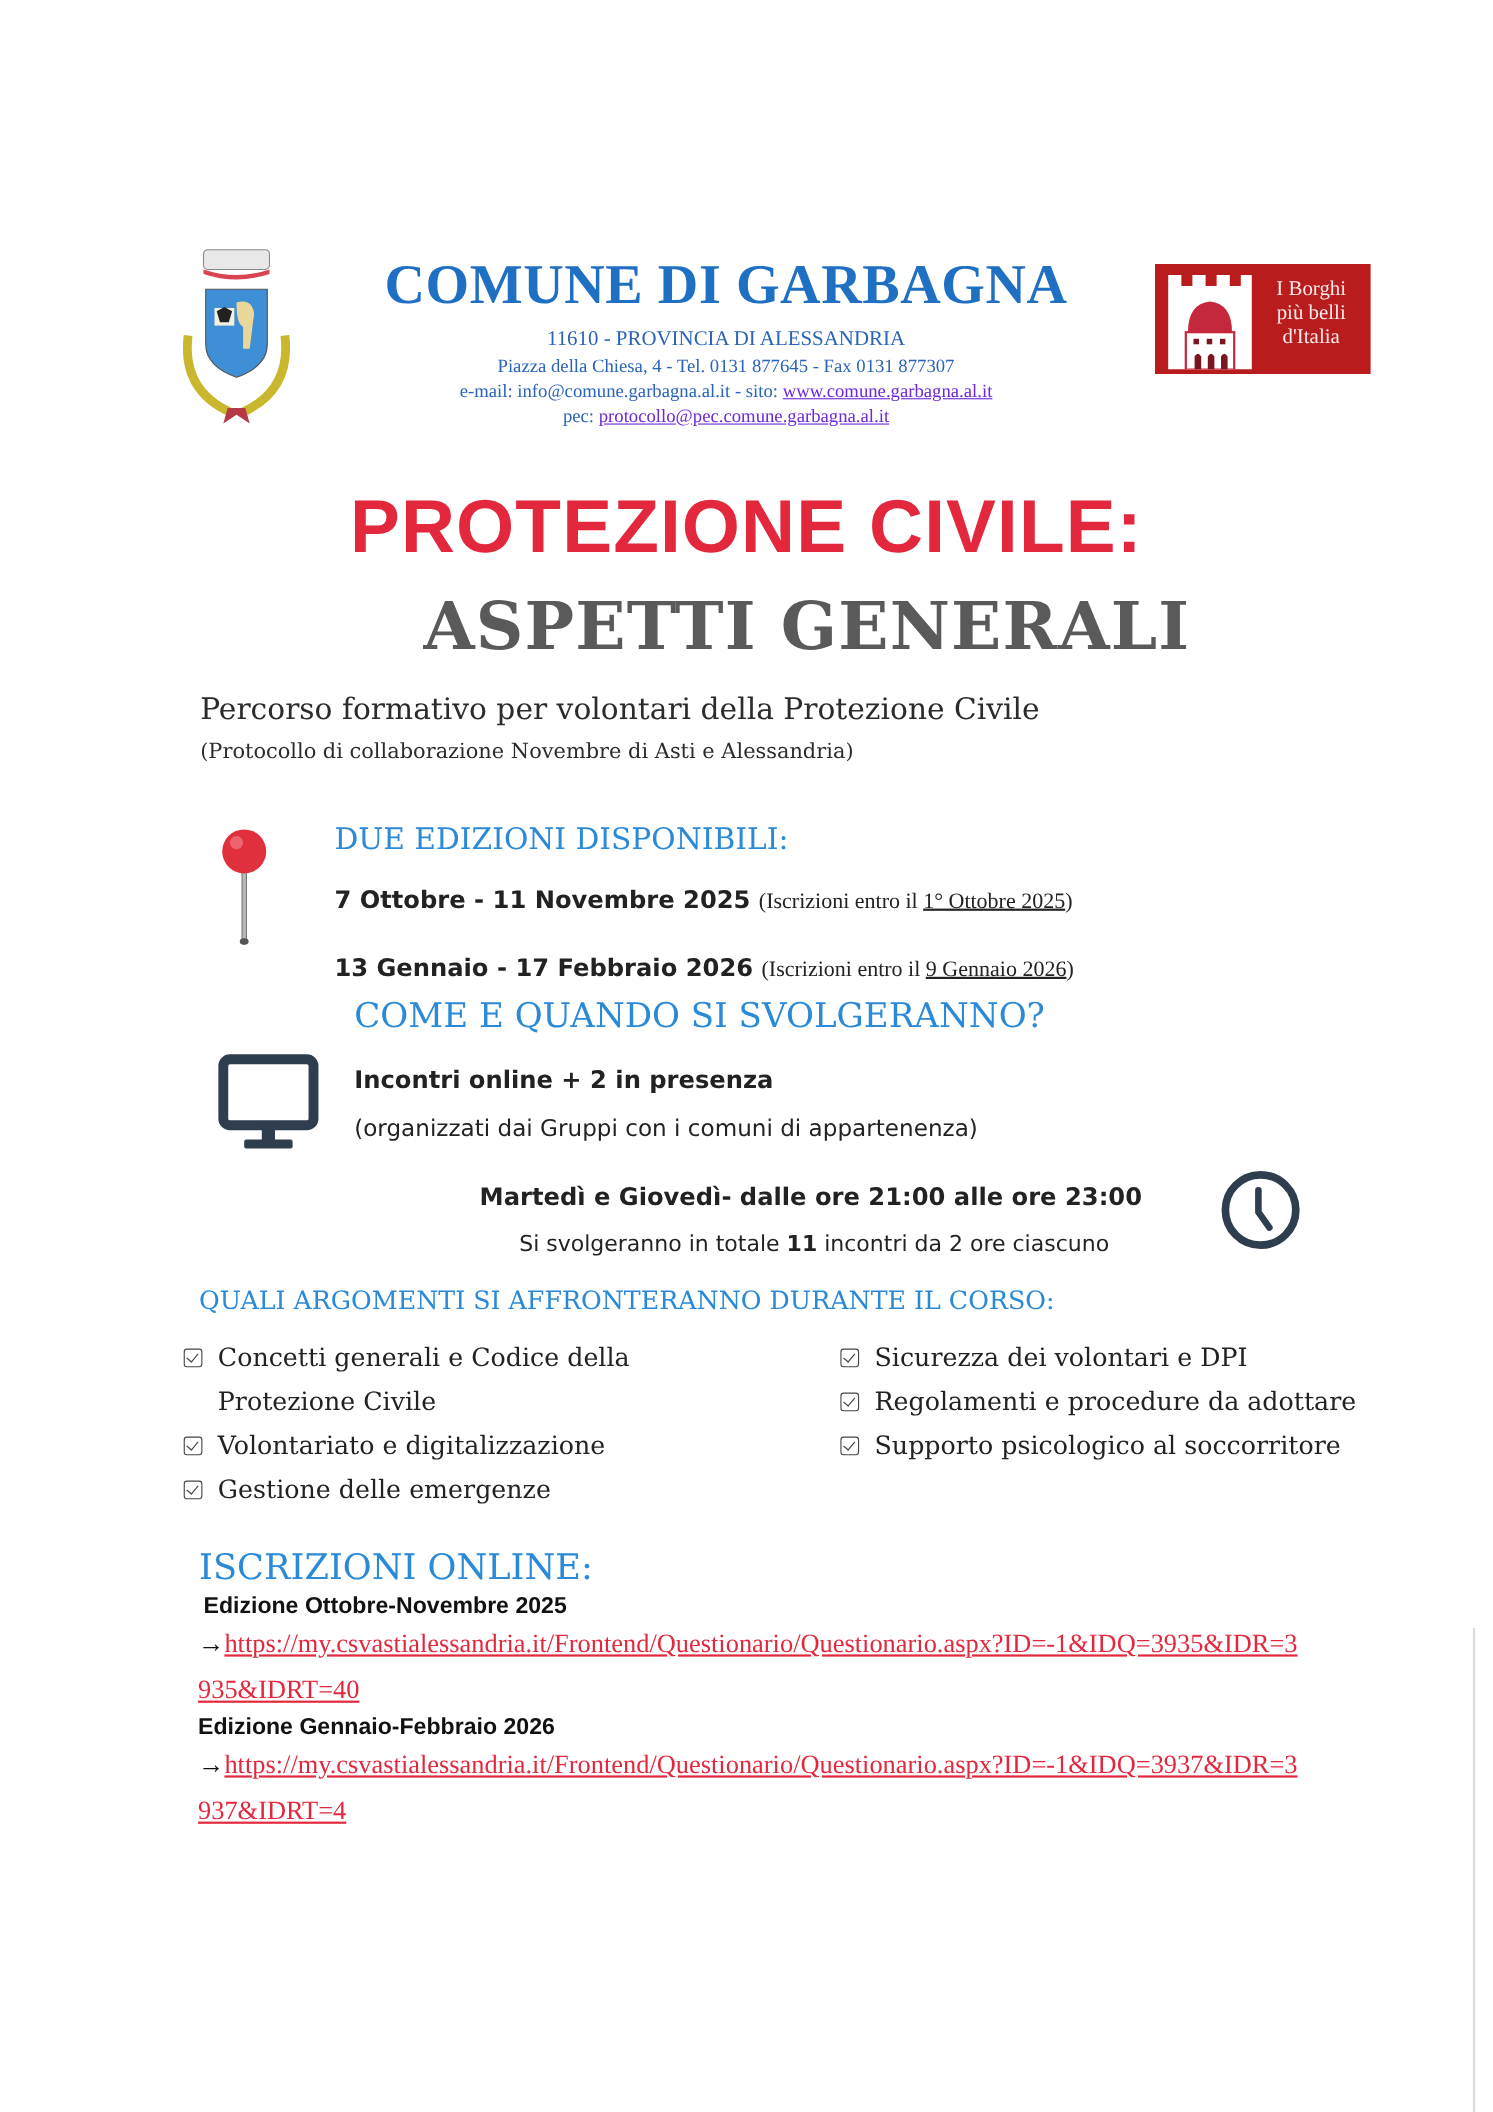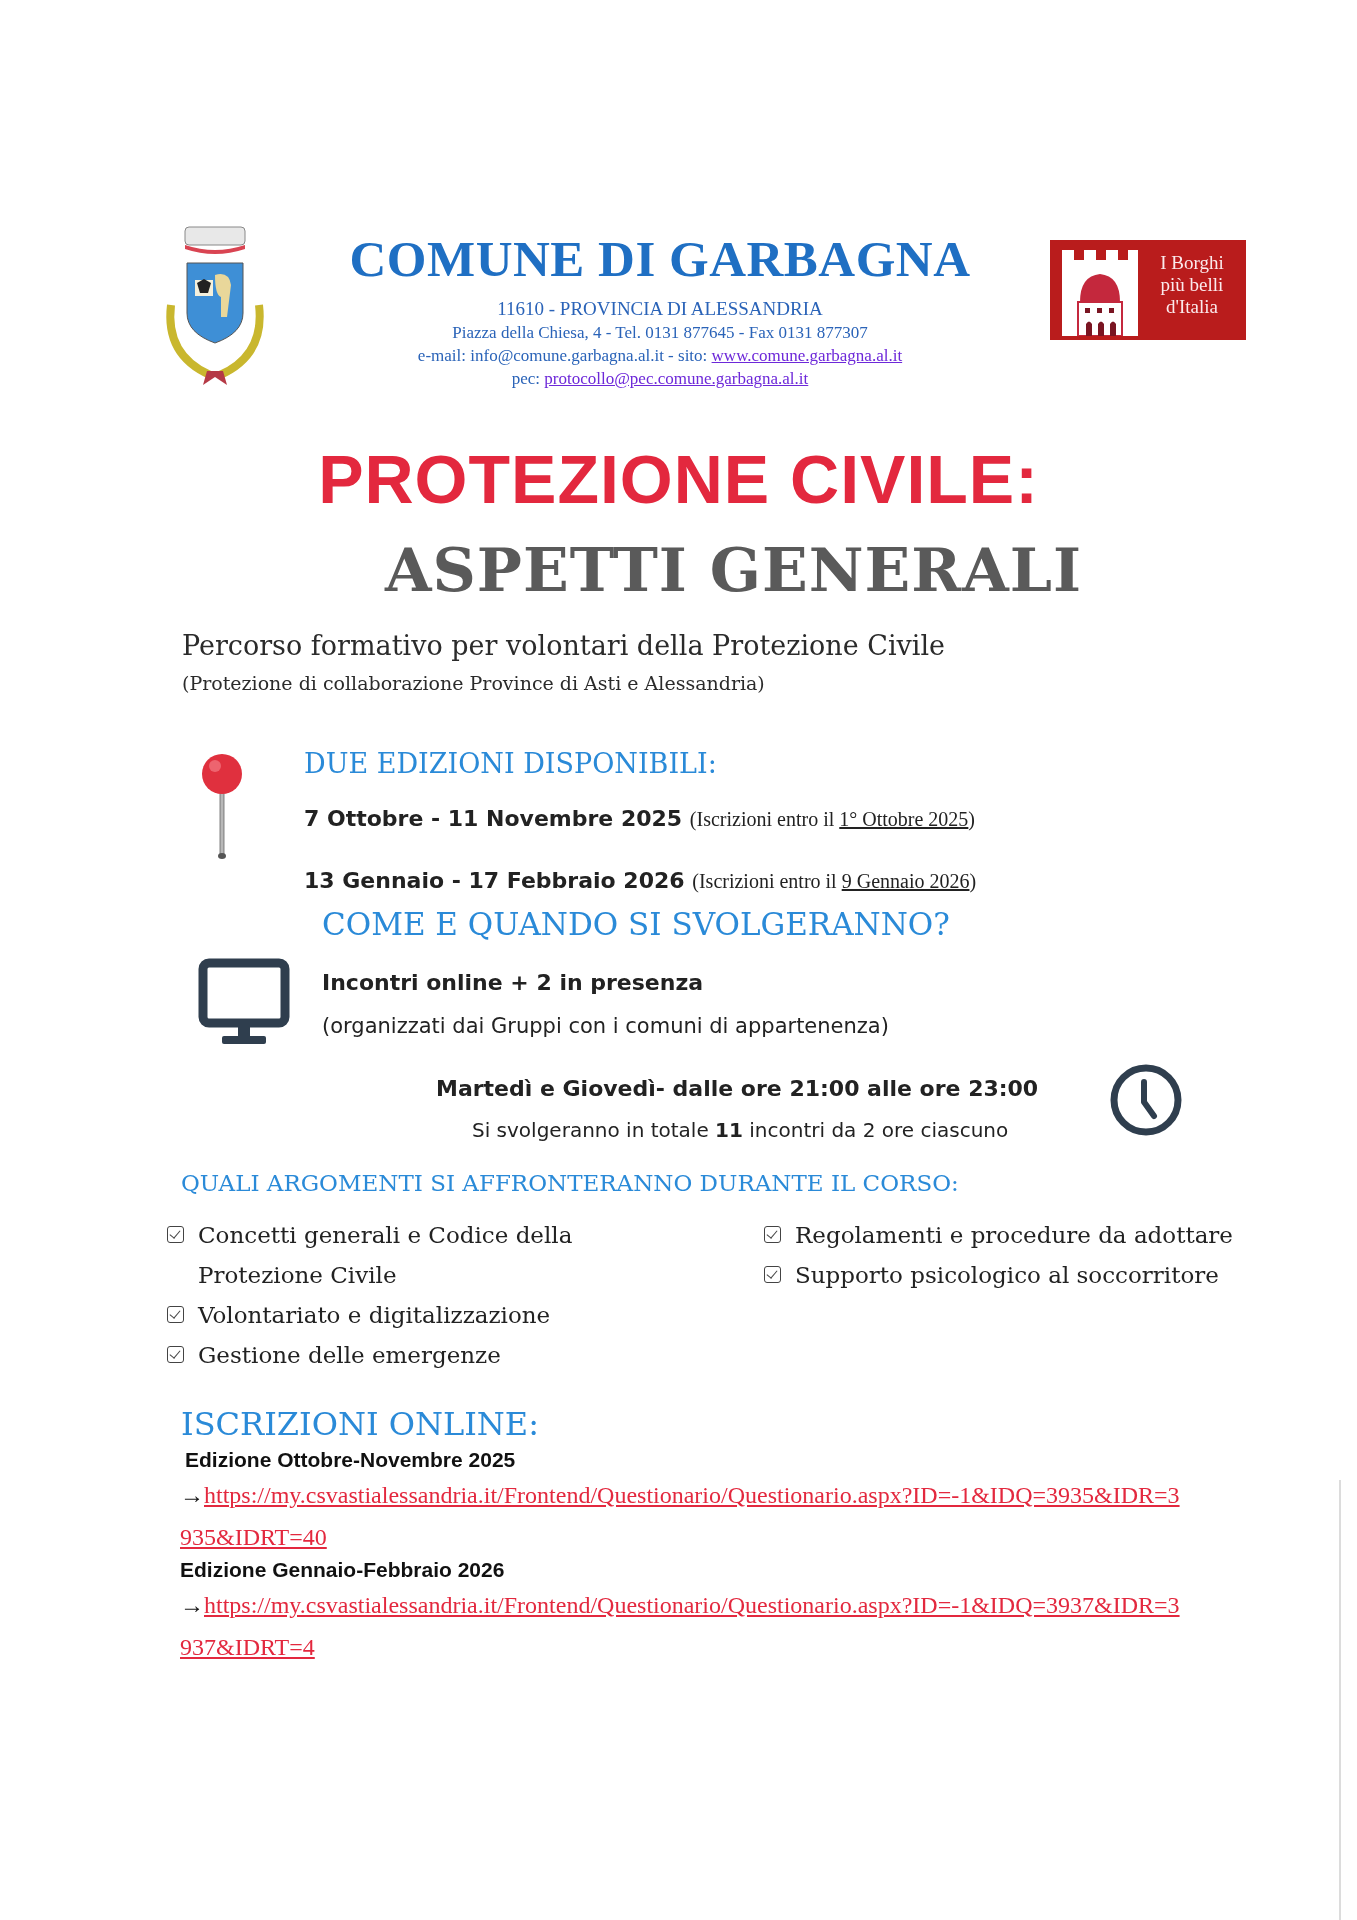--- a/index.html
+++ b/index.html
@@ -177,21 +177,21 @@
   <div id="borghi-text">
     <div>I Borghi</div>
     <div>più belli</div>
     <div>d'Italia</div>
   </div>
 </div>
 
 <div id="title-1" class="abs">PROTEZIONE CIVILE:</div>
 <div id="title-2" class="abs">ASPETTI GENERALI</div>
 <div id="subtitle" class="abs">Percorso formativo per volontari della Protezione Civile</div>
-<div id="subtitle-note" class="abs">(Protezione di collaborazione Province di Asti e Alessandria)</div>
+<div id="subtitle-note" class="abs">(Protocollo di collaborazione Novembre di Asti e Alessandria)</div>
 
 <div id="pin-icon" class="abs">
   <svg width="46" height="110" viewBox="0 0 46 110">
     <rect x="20" y="36" width="4" height="66" fill="#b8b8b8" stroke="#666" stroke-width="0.8"></rect>
     <ellipse cx="22" cy="104" rx="4" ry="3" fill="#555"></ellipse>
     <circle cx="22" cy="22" r="20" fill="#e0303e"></circle>
     <circle cx="15" cy="14" r="6" fill="#f27a84" opacity="0.7"></circle>
   </svg>
 </div>
 <div id="editions-heading" class="abs blue-h">DUE EDIZIONI DISPONIBILI:</div>
@@ -236,20 +236,24 @@
       <span>Volontariato e digitalizzazione</span>
     </div>
   <div class="topic">
       <span class="cb"></span>
       <span>Gestione delle emergenze</span>
     </div>
 </div>
 <div id="topics-right" class="abs">
   <div class="topic">
       <span class="cb"></span>
+      <span>Sicurezza dei volontari e DPI</span>
+    </div>
+  <div class="topic">
+      <span class="cb"></span>
       <span>Regolamenti e procedure da adottare</span>
     </div>
   <div class="topic">
       <span class="cb"></span>
       <span>Supporto psicologico al soccorritore</span>
     </div>
 </div>
 
 <div id="iscr-heading" class="abs blue-h">ISCRIZIONI ONLINE:</div>
 <div id="ed-label-1" class="abs ed-label">Edizione Ottobre-Novembre 2025</div>

